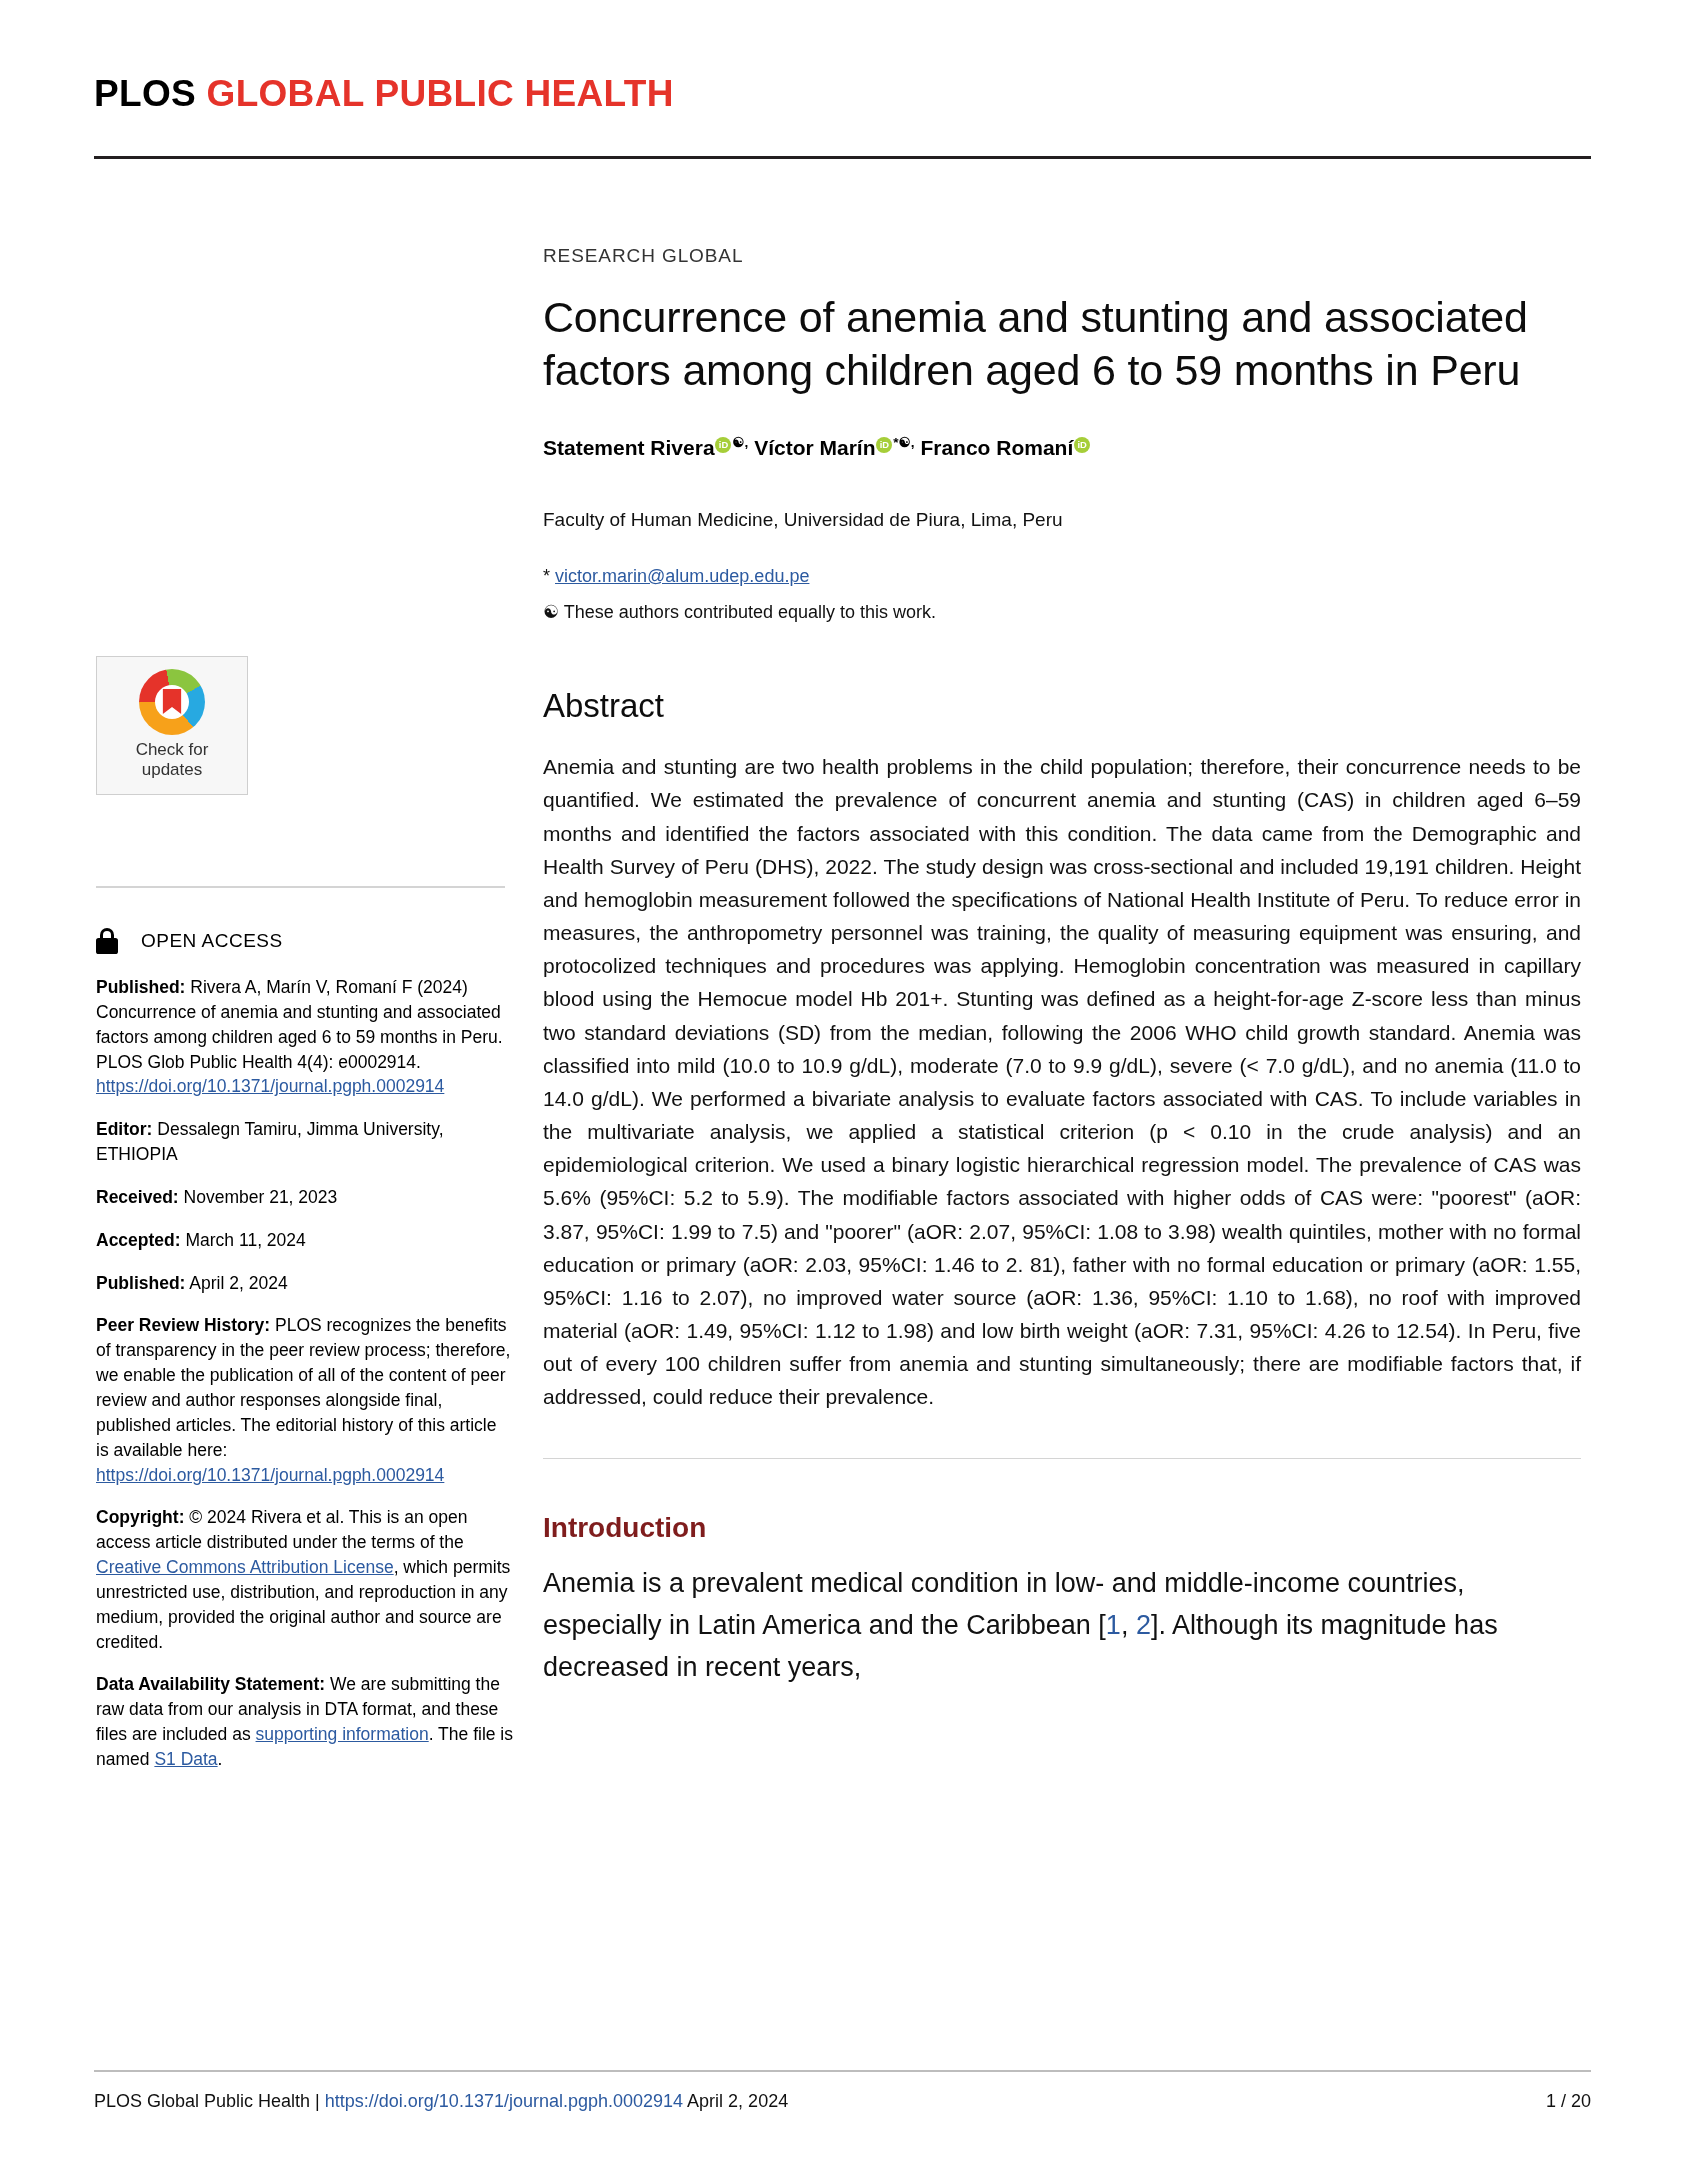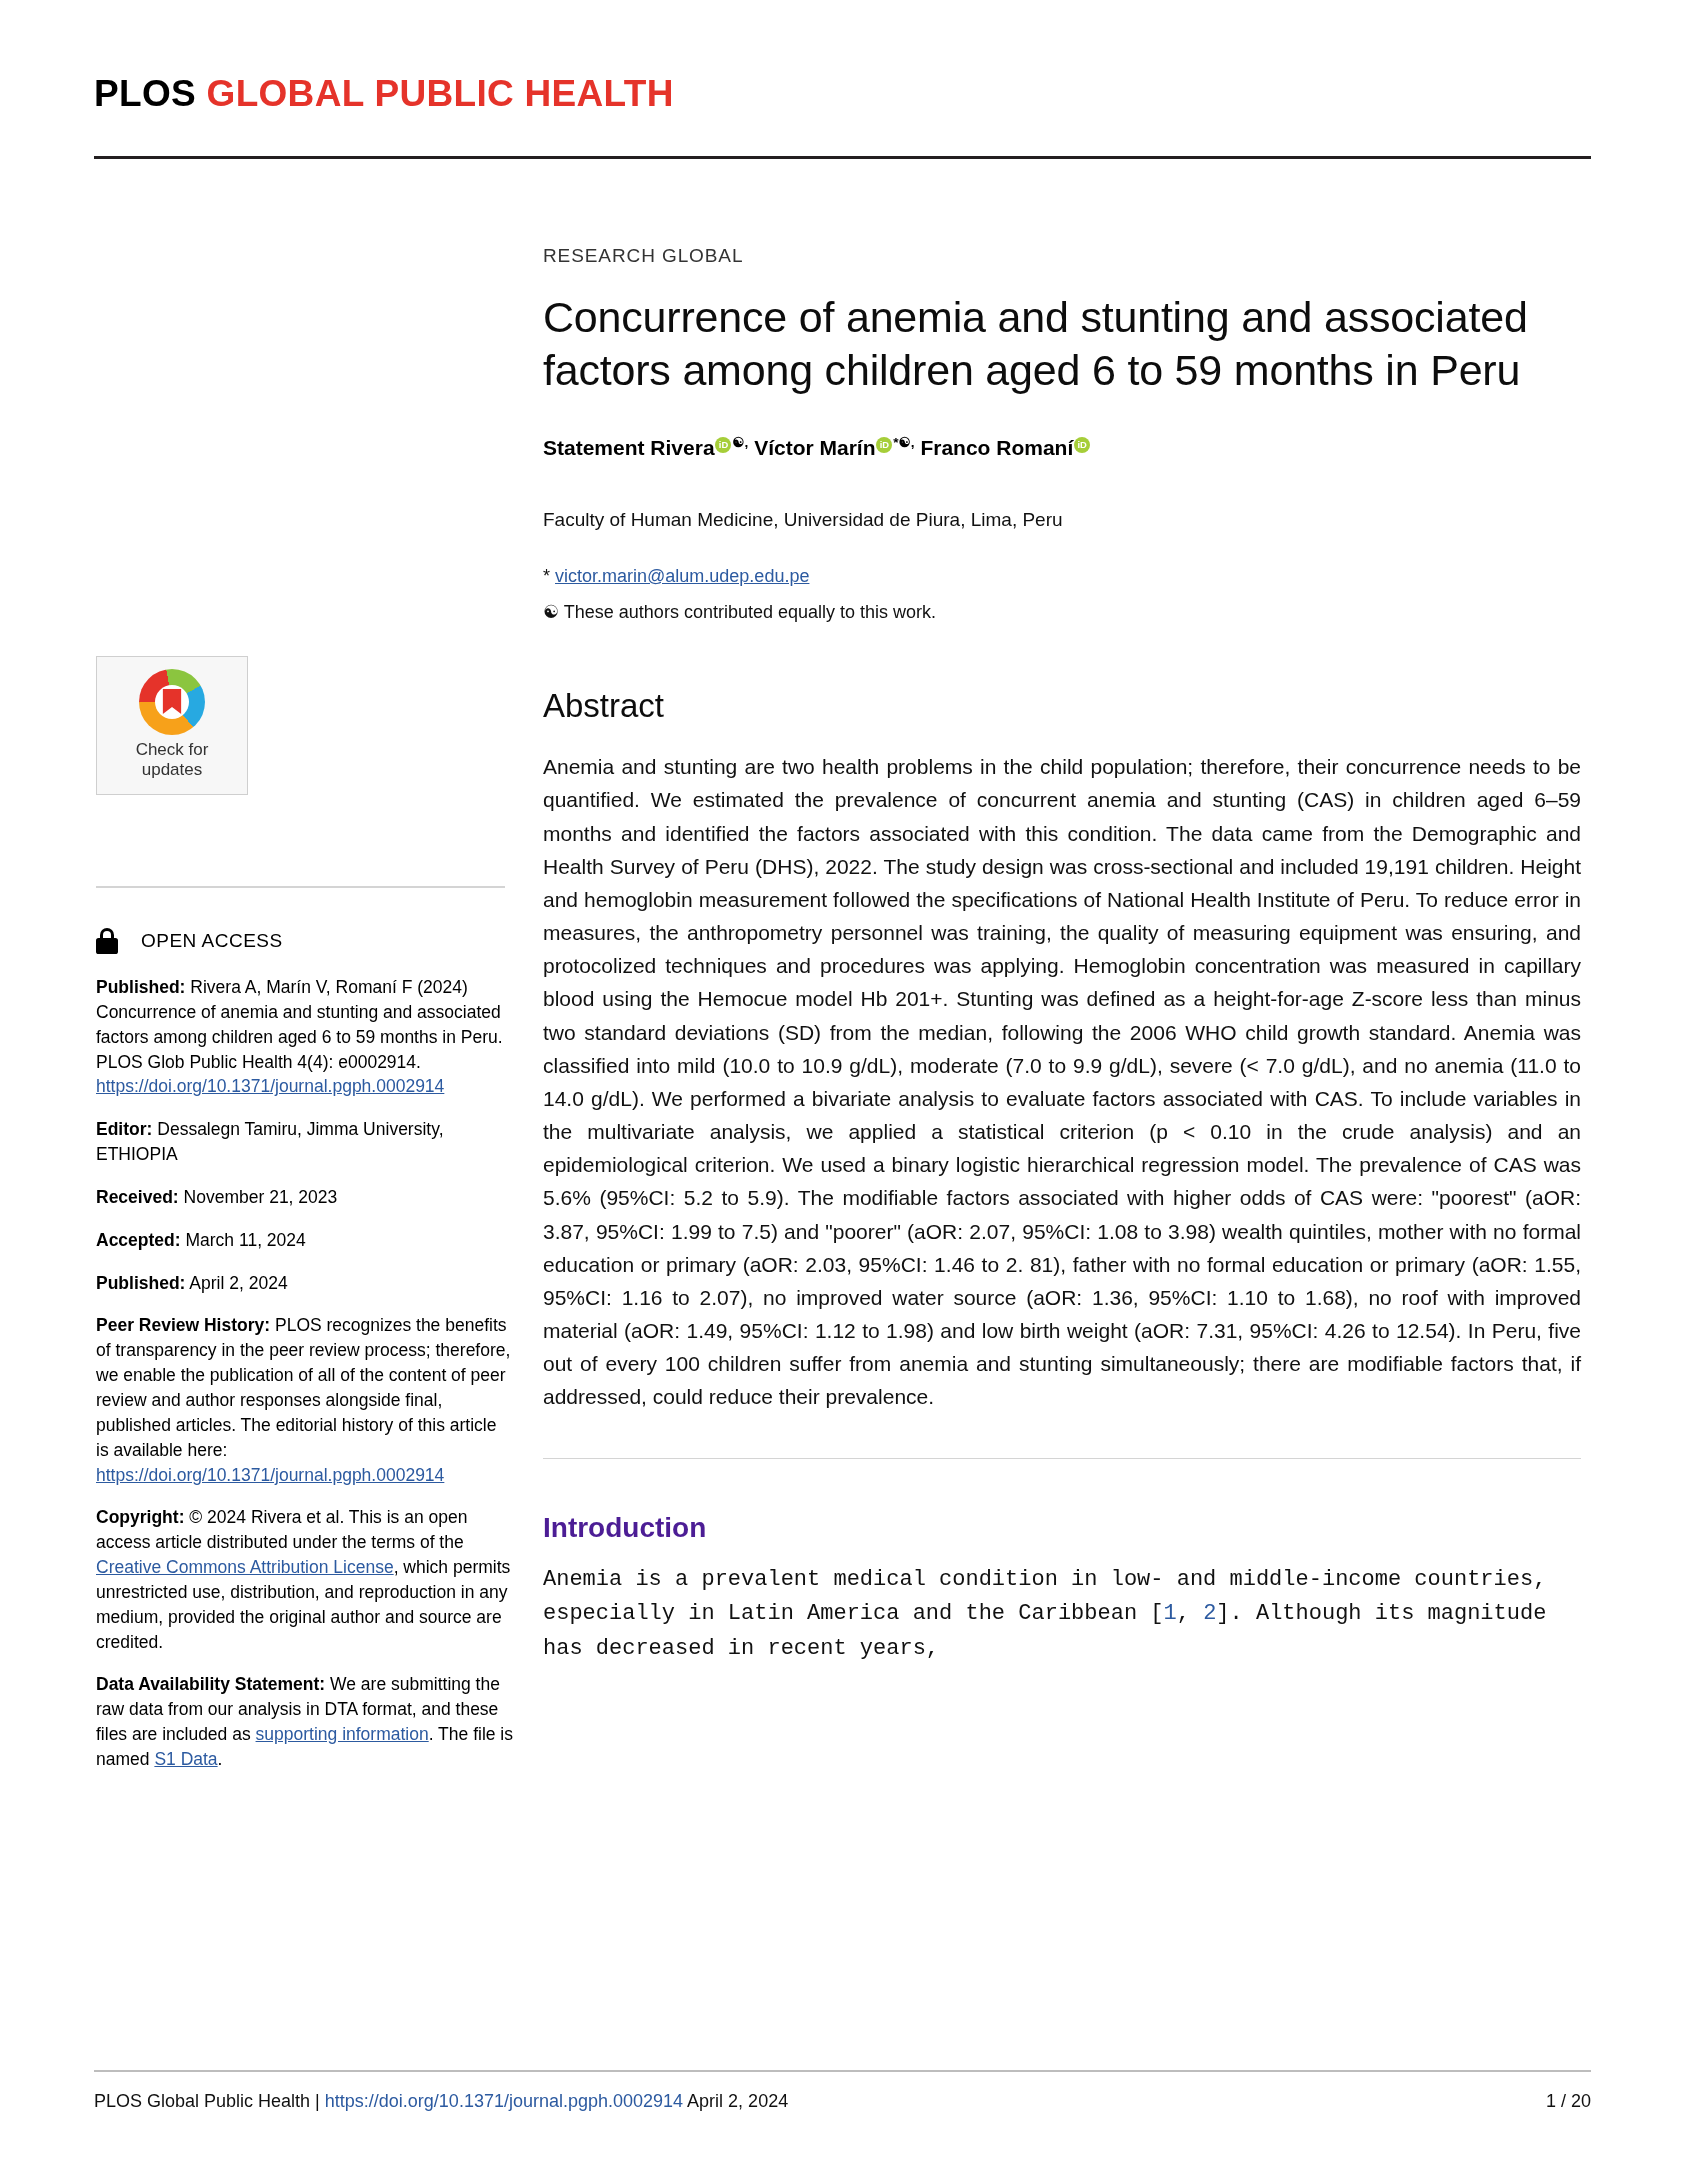--- a/index.html
+++ b/index.html
@@ -253,26 +253,26 @@
     text-align: justify;
   }
   .abstract-rule {
     margin: 44px 0 0 0;
     height: 1.7px;
     background: #d4d4d4;
   }
   .intro-heading {
     font-size: 28px;
     font-weight: bold;
-    color: #4c1d95;
+    color: #7f1d1d;
     margin: 53px 0 19px 0;
   }
   .intro-body {
-    font-family: Liberation Mono, monospace;
-    font-size: 22px;
+    font-family: Liberation Sans, sans-serif;
+    font-size: 27px;
     line-height: 1.55;
     color: #111111;
   }
   .intro-body a {
     color: #2c5aa0;
     text-decoration: none;
   }
 
   
   .footer-rule {

